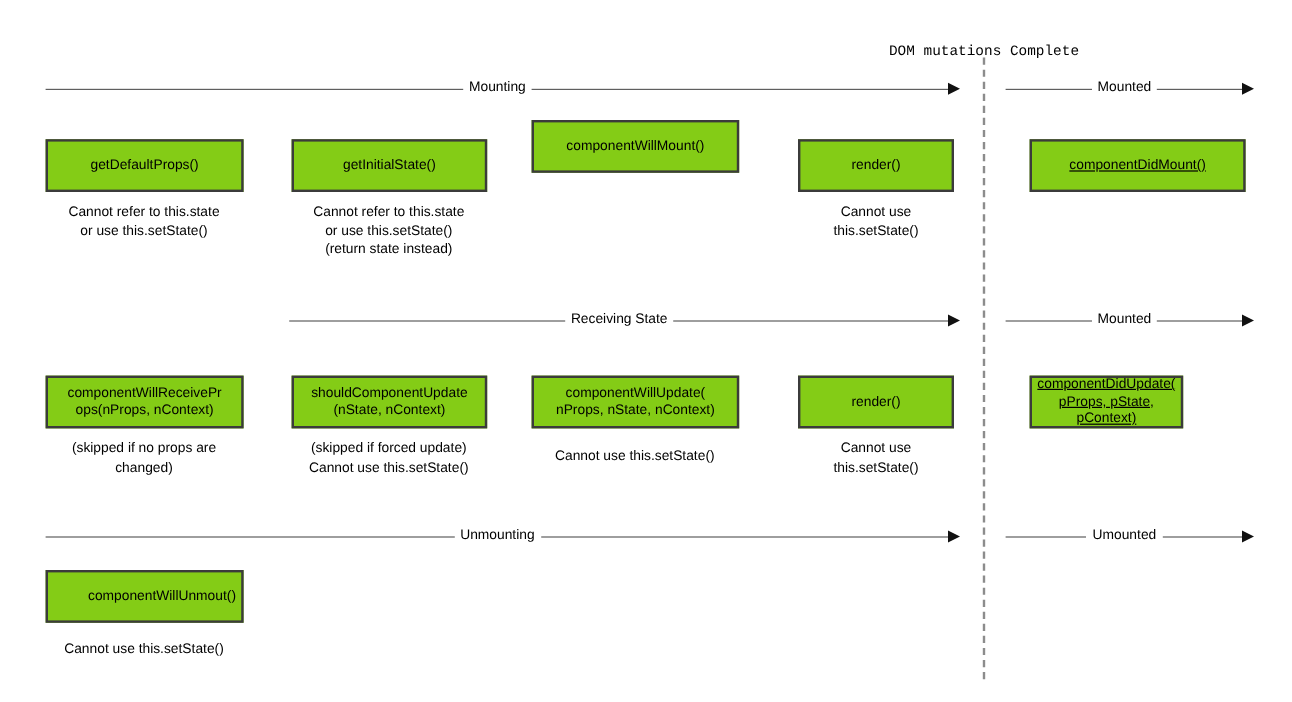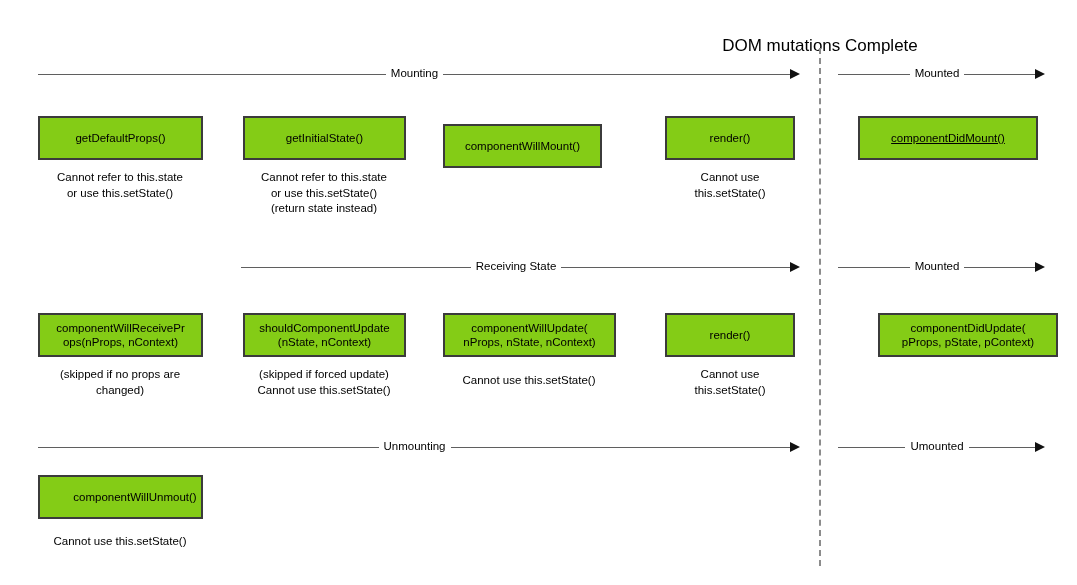--- a/index.html
+++ b/index.html
@@ -21,25 +21,26 @@
   }
 
   
   .divider {
     position: absolute;
     border-left: 2px dashed #8c8c8c;
     width: 0;
   }
   .divider-label {
     position: absolute;
-    font-size: 17px;
+    font-size: 12px;
     color: #000;
     white-space: nowrap;
     text-align: center;
     transform: translateX(-50%);
+    font-family: Liberation Mono, monospace;
   }
 
   
   .arrow {
     position: absolute;
     height: 16px;
     display: flex;
     align-items: center;
   }
   .arrow .seg {
@@ -111,21 +112,21 @@
 
   <div class="arrow" style="left:838px; top:66px; width:207px;">
     <div class="seg"></div>
     <div class="arrow-label">Mounted</div>
     <div class="seg"></div>
     <div class="head"></div>
   </div>
 
   <div class="box" style="left:38px; top:116px; width:165px; height:44px;">getDefaultProps()</div>
   <div class="box" style="left:243px; top:116px; width:163px; height:44px;">getInitialState()</div>
-  <div class="box" style="left:443px; top:124px; width:159px; height:44px;text-align:right;">componentWillMount()</div>
+  <div class="box" style="left:443px; top:100px; width:173px; height:44px;text-align:right;">componentWillMount()</div>
   <div class="box" style="left:665px; top:116px; width:130px; height:44px;">render()</div>
   <div class="box" style="left:858px; top:116px; width:180px; height:44px;text-decoration:underline;">componentDidMount()</div>
 
   <div class="caption" style="left:120px; top:170px; width:220px;">Cannot refer to this.state
 or use this.setState()</div>
   <div class="caption" style="left:324px; top:170px; width:220px;">Cannot refer to this.state
 or use this.setState()
 (return state instead)</div>
 
   <div class="caption" style="left:730px; top:170px; width:160px;">Cannot use
@@ -146,21 +147,21 @@
     <div class="head"></div>
   </div>
 
   <div class="box" style="left:38px; top:313px; width:165px; height:44px;">componentWillReceivePr
 ops(nProps, nContext)</div>
   <div class="box" style="left:243px; top:313px; width:163px; height:44px;">shouldComponentUpdate
 (nState, nContext)</div>
   <div class="box" style="left:443px; top:313px; width:173px; height:44px;">componentWillUpdate(
 nProps, nState, nContext)</div>
   <div class="box" style="left:665px; top:313px; width:130px; height:44px;">render()</div>
-  <div class="box" style="left:878px; top:313px; width:180px; height:44px;">componentDidUpdate(
+  <div class="box" style="left:858px; top:313px; width:128px; height:44px;text-decoration:underline;">componentDidUpdate(
 pProps, pState, pContext)</div>
 
   <div class="caption" style="left:120px; top:367px; width:220px;">(skipped if no props are
 changed)</div>
   <div class="caption" style="left:324px; top:367px; width:220px;">(skipped if forced update)
 Cannot use this.setState()</div>
   <div class="caption" style="left:529px; top:373px; width:220px;">Cannot use this.setState()</div>
   <div class="caption" style="left:730px; top:367px; width:160px;">Cannot use
 this.setState()</div>
 

